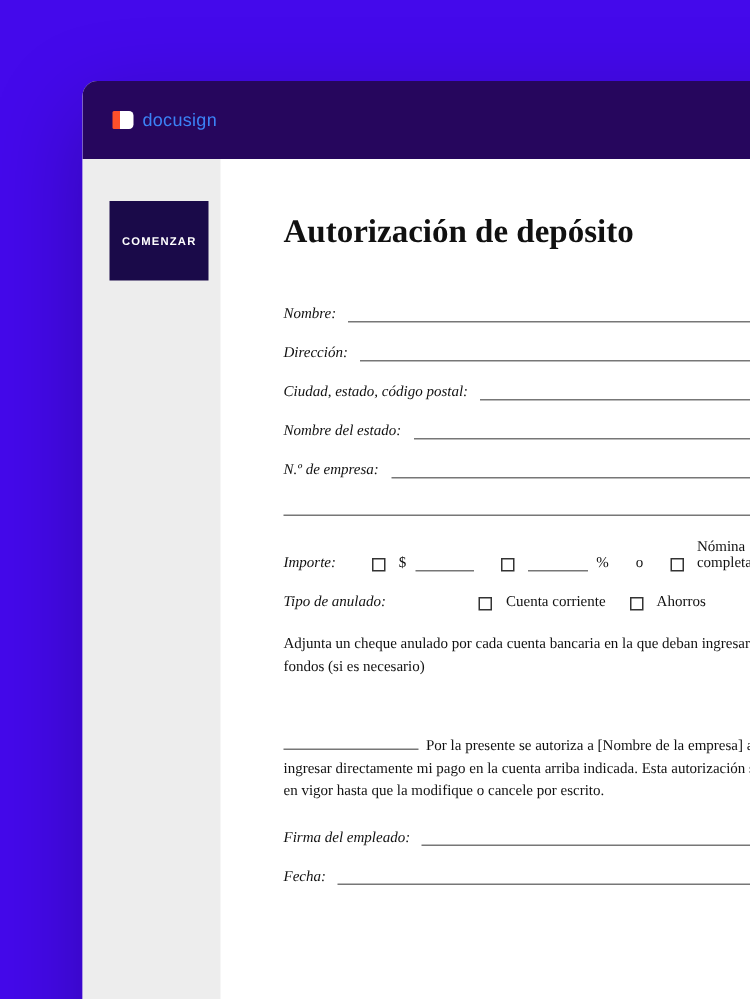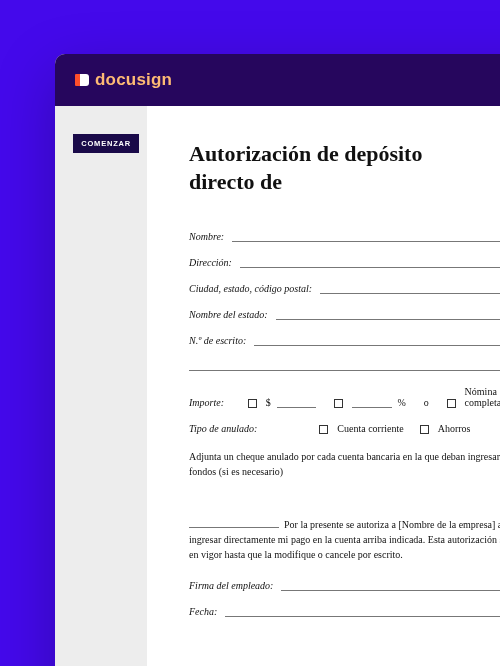--- a/index.html
+++ b/index.html
@@ -34,43 +34,43 @@
     gap: 6px;
   }
   .logo-mark {
     width: 14px;
     height: 14px;
     position: relative;
   }
   .logo-mark .red { position:absolute; left:0; top:1px; width:6px; height:12px; background:#ff4f2b; border-radius:1px;}
   .logo-mark .white { position:absolute; left:5px; top:1px; width:9px; height:12px; background:#fff; border-radius:0 3px 3px 0;}
   .logo-text {
-    color: #fdba74;
-    font-weight: 700;
-    font-size: 17px;
+    color: #3b82f6;
+    font-weight: 400;
+    font-size: 12px;
     letter-spacing: 0.2px;
   }
   .workspace {
     display: flex;
     align-items: flex-start;
     background: #ededed;
   }
   .sidebar {
     width: 92px;
     padding: 28px 8px 0 0;
     display: flex;
     justify-content: flex-end;
   }
   .start-btn {
     background: #1a0a49;
     color: #fff;
     font-size: 7.5px;
     font-weight: 700;
     letter-spacing: 0.8px;
-    padding: 5px 8px;
+    padding: 22px 8px;
     border: none;
     cursor: pointer;
   }
   .doc-page {
     background: #ffffff;
     width: 430px;
     min-height: 700px;
     padding: 34px 42px 40px 42px;
     font-family: Georgia, "Times New Roman", serif;
     color: #111;
@@ -148,21 +148,20 @@
   <div class="workspace">
 
     <div class="sidebar">
       <button class="start-btn">COMENZAR</button>
     </div>
 
     <div class="doc-page">
 
       <h1 class="doc-title">
         <span>Autorización de depósito</span><br>
-        <span>directo de</span>
       </h1>
 
       <div class="field-row">
         <span class="field-label">Nombre:</span>
         <span class="field-line"></span>
       </div>
 
       <div class="field-row">
         <span class="field-label">Dirección:</span>
         <span class="field-line"></span>
@@ -172,21 +171,21 @@
         <span class="field-label">Ciudad, estado, código postal:</span>
         <span class="field-line"></span>
       </div>
 
       <div class="field-row">
         <span class="field-label">Nombre del estado:</span>
         <span class="field-line"></span>
       </div>
 
       <div class="field-row">
-        <span class="field-label">N.º de escrito:</span>
+        <span class="field-label">N.º de empresa:</span>
         <span class="field-line"></span>
       </div>
 
       <div class="field-row">
         <span class="field-line"></span>
       </div>
 
       <div class="amount-row">
         <span class="field-label">Importe:</span>
         <span style="width:12px"></span>

